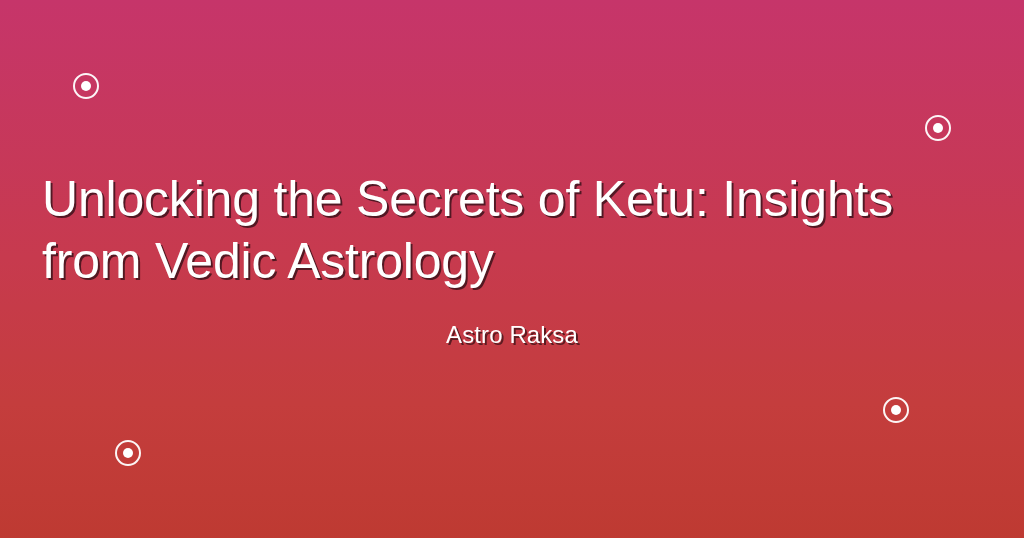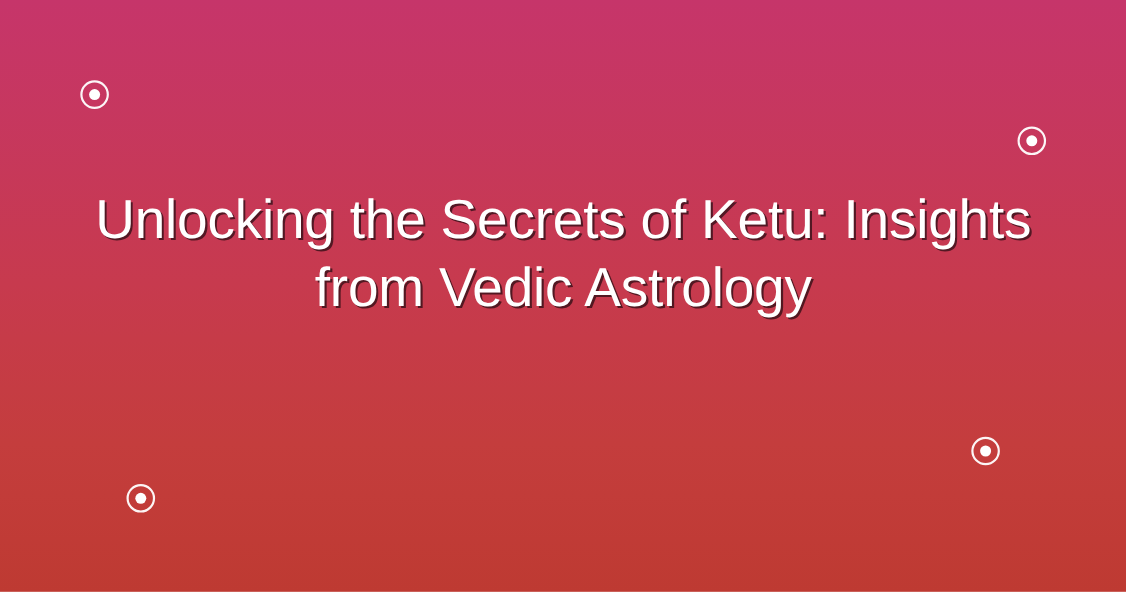--- a/index.html
+++ b/index.html
@@ -40,21 +40,20 @@
   }
   
   .content {
     position: absolute;
     left: 0;
     right: 0;
     top: 168px;
     display: flex;
     flex-direction: column;
     align-items: center;
-    text-align: center;
   }
   .title {
     margin: 0;
     width: 940px;
     font-size: 50px;
     line-height: 62px;
     font-weight: normal;
     color: #ffffff;
     letter-spacing: -0.2px;
     text-shadow: 2px 2px 0 rgba(20,6,10,0.65);
@@ -86,15 +85,16 @@
   <div class="deco-circle" style="left:883px; top:397px; width:26px; height:26px;">
     <span class="dot" style="width:10px; height:10px;"></span>
   </div>
 
   <div class="deco-circle" style="left:115px; top:440px; width:26px; height:26px;">
     <span class="dot" style="width:10px; height:10px;"></span>
   </div>
 
   <div class="content">
     <h1 class="title">Unlocking the Secrets of Ketu: Insights from Vedic Astrology</h1>
+    <p class="subtitle">Astro Raksa</p>
   </div>
 
 </div>
 
 </body></html>

